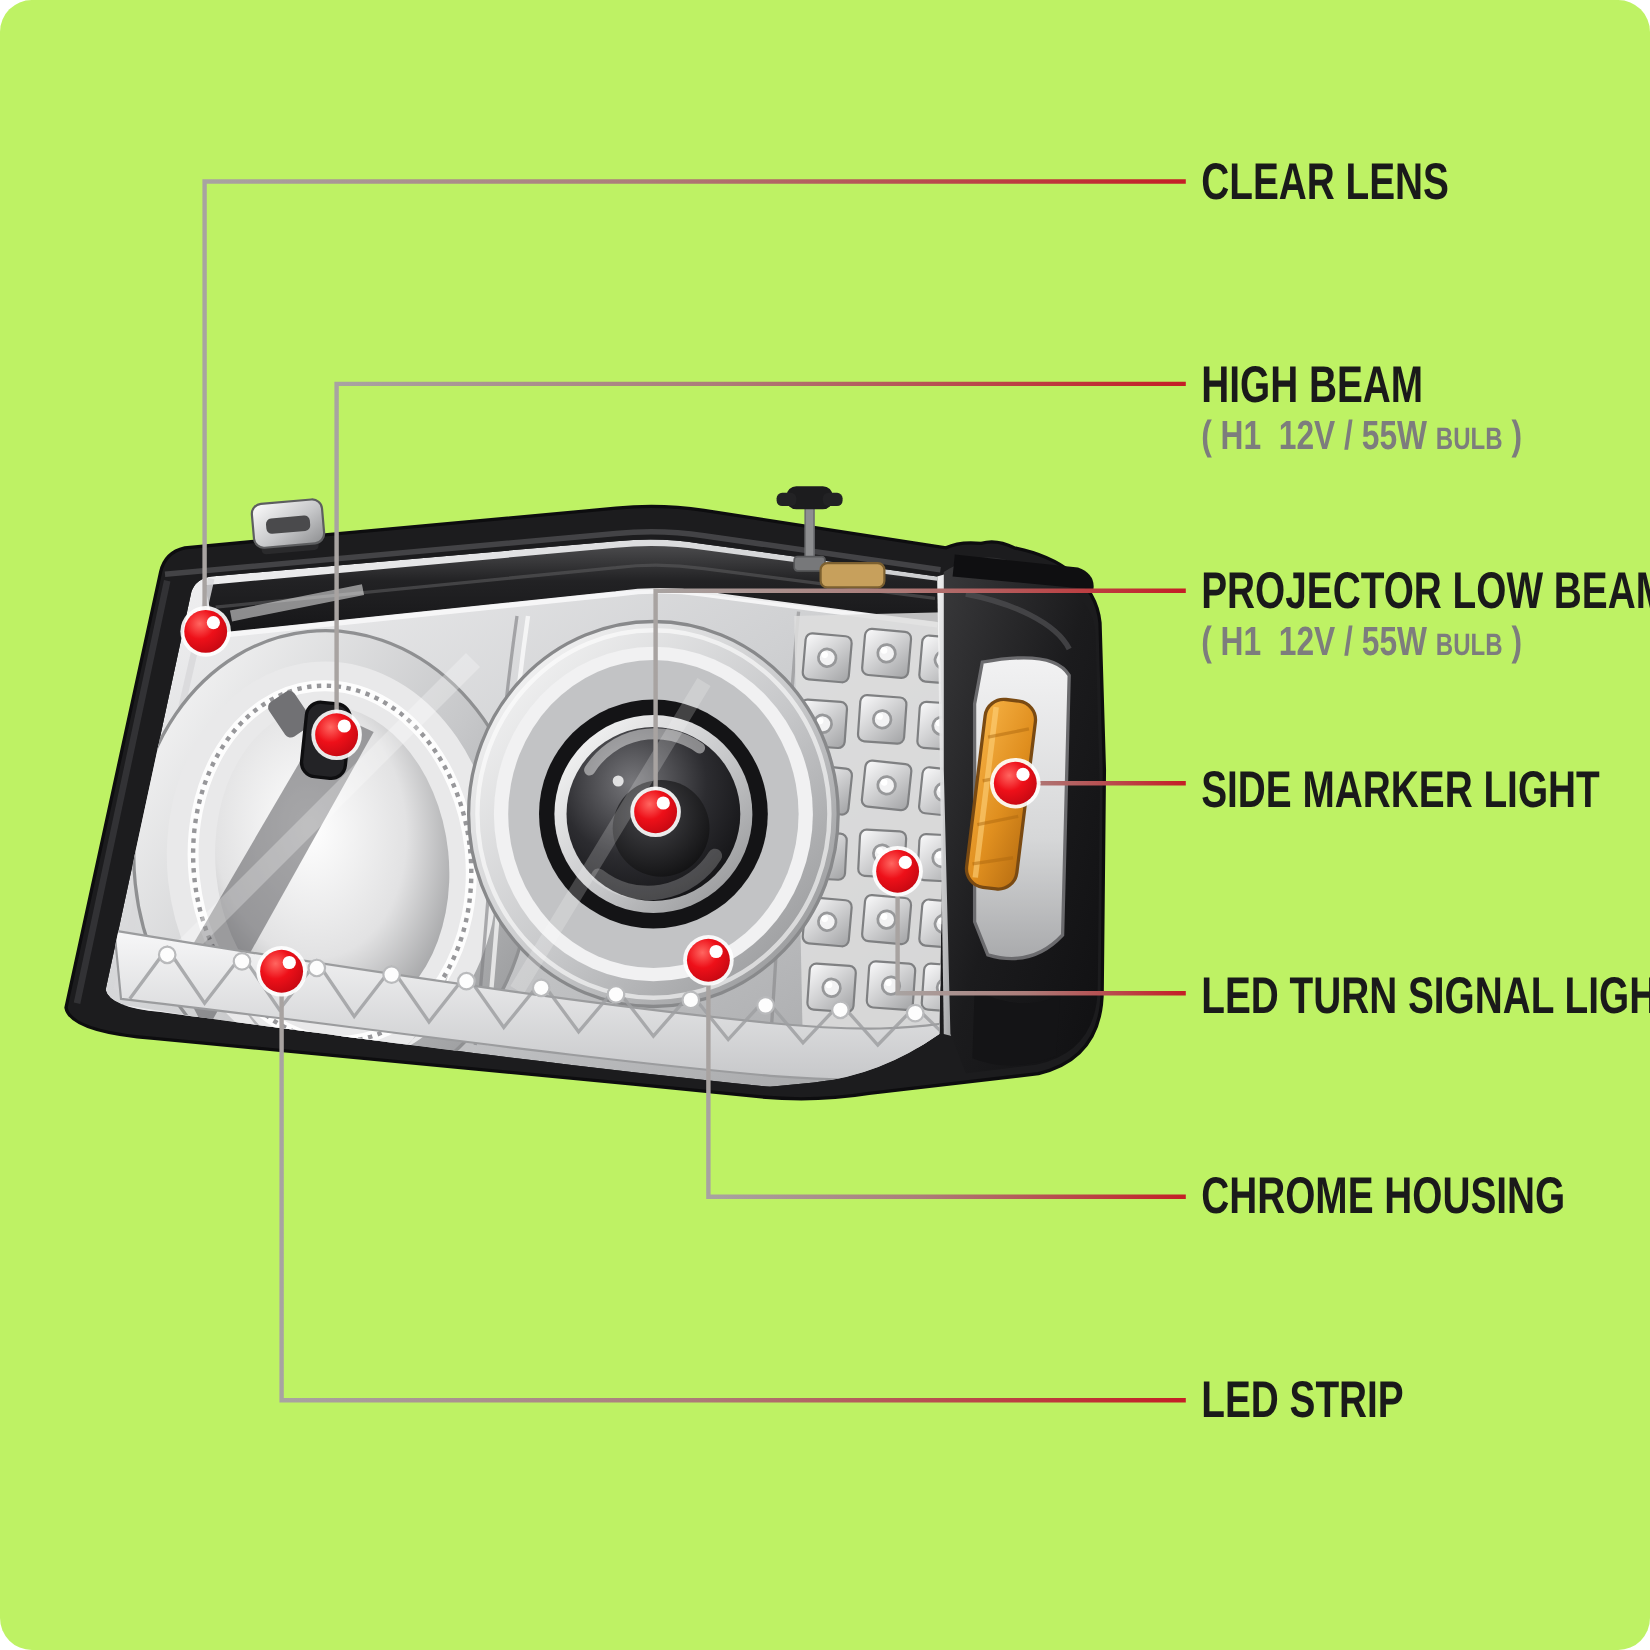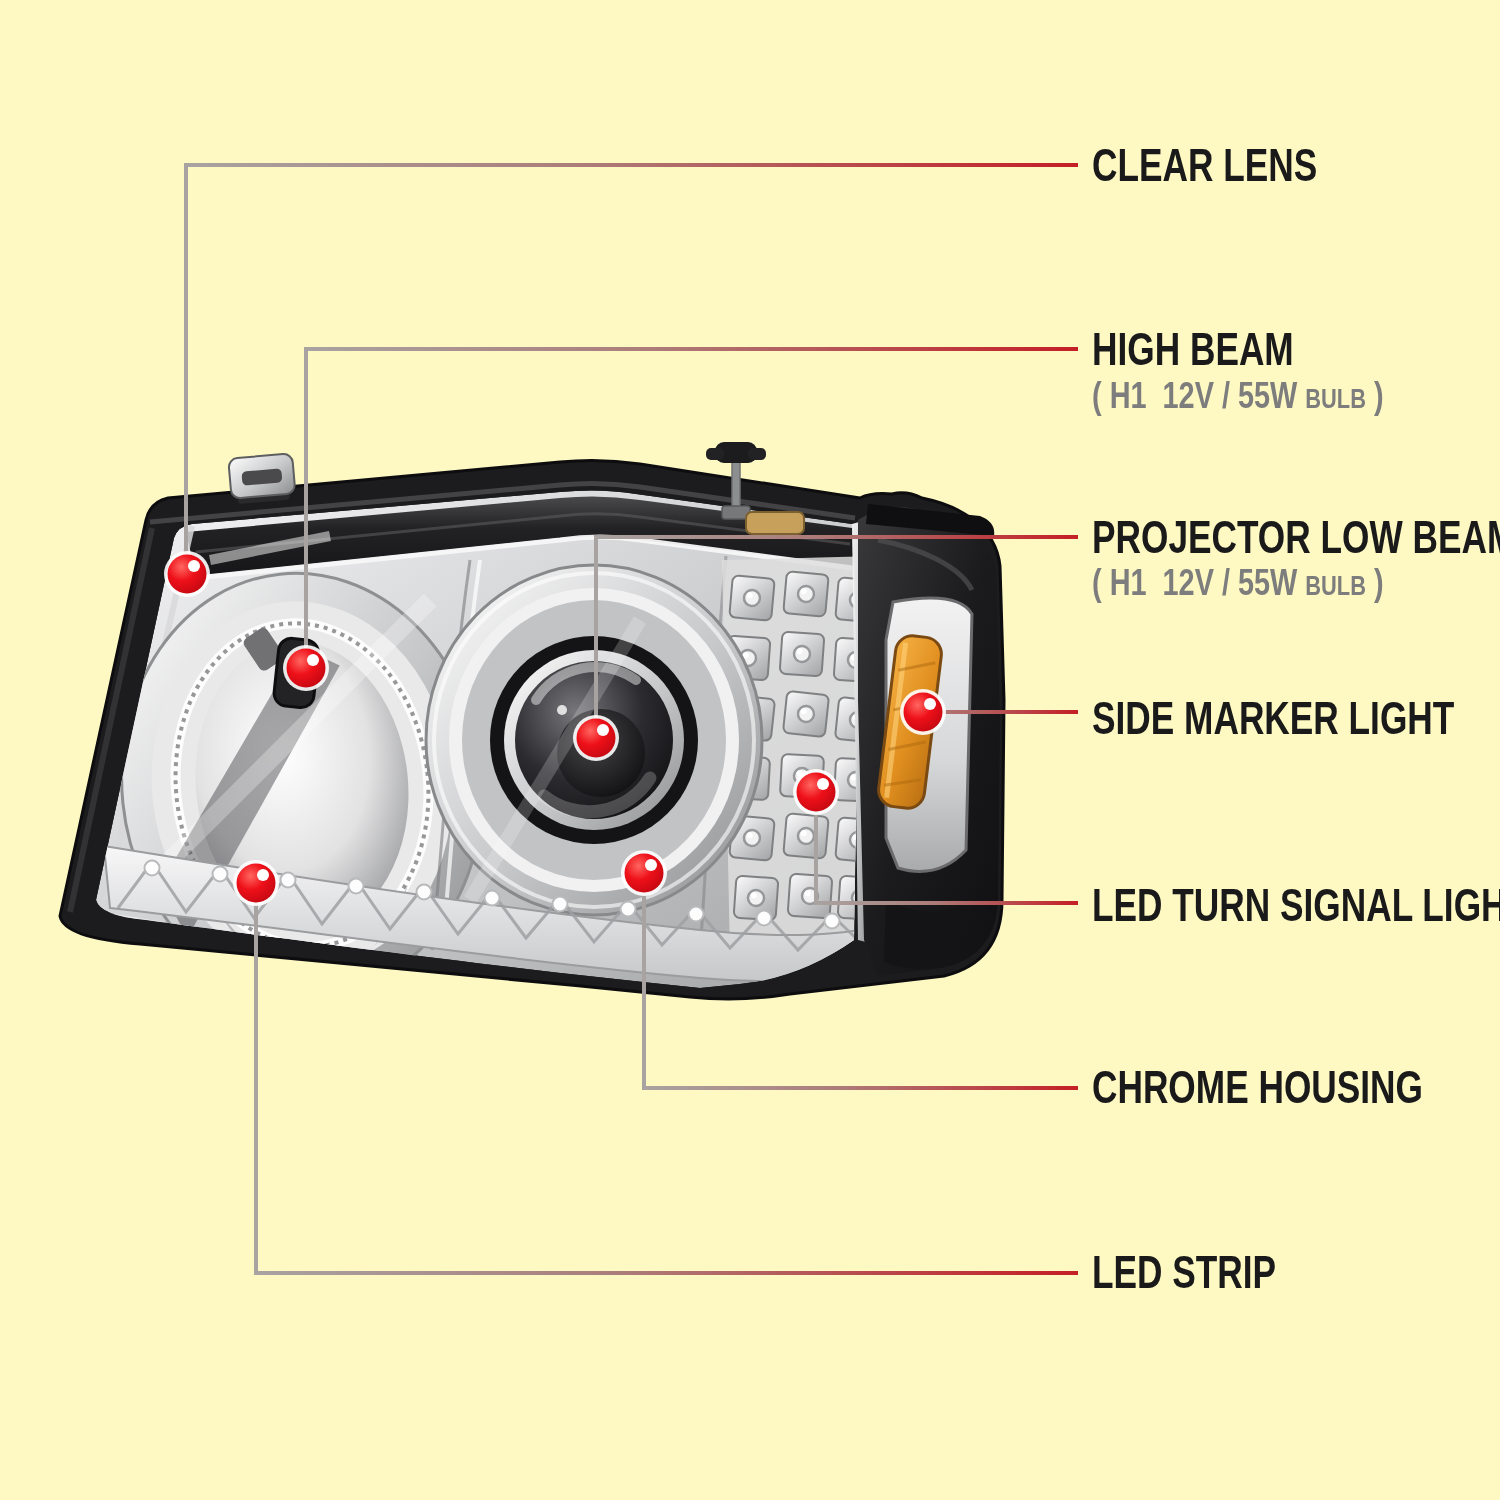--- a/index.html
+++ b/index.html
@@ -1,17 +1,17 @@
 <!DOCTYPE html>
 <html><head>
 <meta charset="utf-8">
 <style>
   html,body{margin:0;padding:0;background:#ffffff;}
-  .canvas{position:relative;width:1500px;height:1500px;background:#fef9c3;overflow:hidden;
-          font-family:"Liberation Sans", sans-serif;}
+  .canvas{position:relative;width:1500px;height:1500px;background:#bef264;overflow:hidden;
+          font-family:"Liberation Sans", sans-serif;border-radius:29px;}
   svg.scene{position:absolute;left:0;top:0;width:1500px;height:1500px;}
   .callout-label{position:absolute;left:1092px;white-space:nowrap;font-weight:700;
                  font-size:47px;line-height:48px;color:#1a1a1a;
                  transform:scaleX(.75);transform-origin:left center;}
   .callout-sub{position:absolute;left:1092px;white-space:nowrap;font-weight:700;
                font-size:37px;line-height:38px;color:#7d7d7d;
                transform:scaleX(.78);transform-origin:left center;}
   .callout-sub .small{font-size:28px;}
 </style>
 </head>

